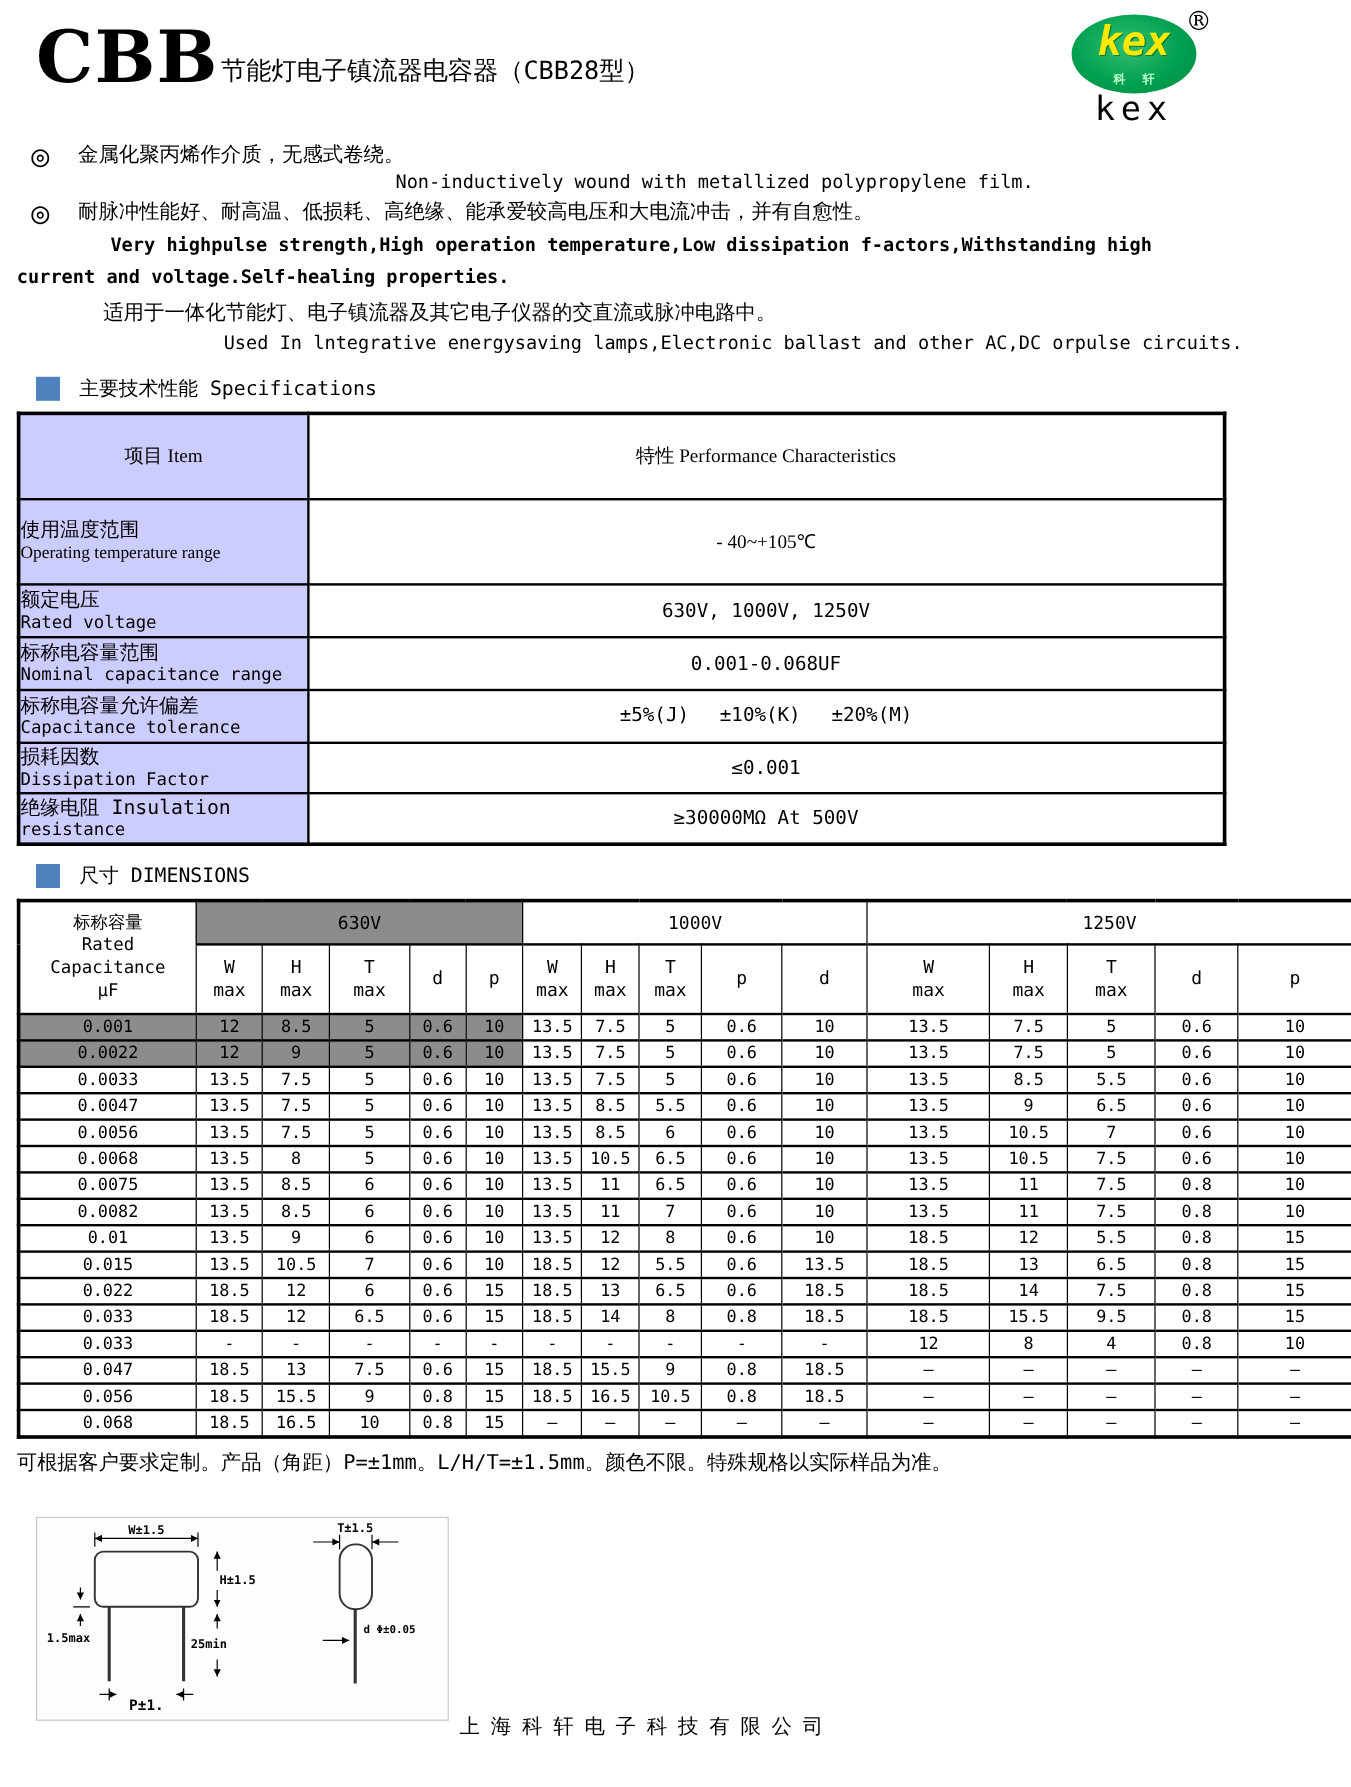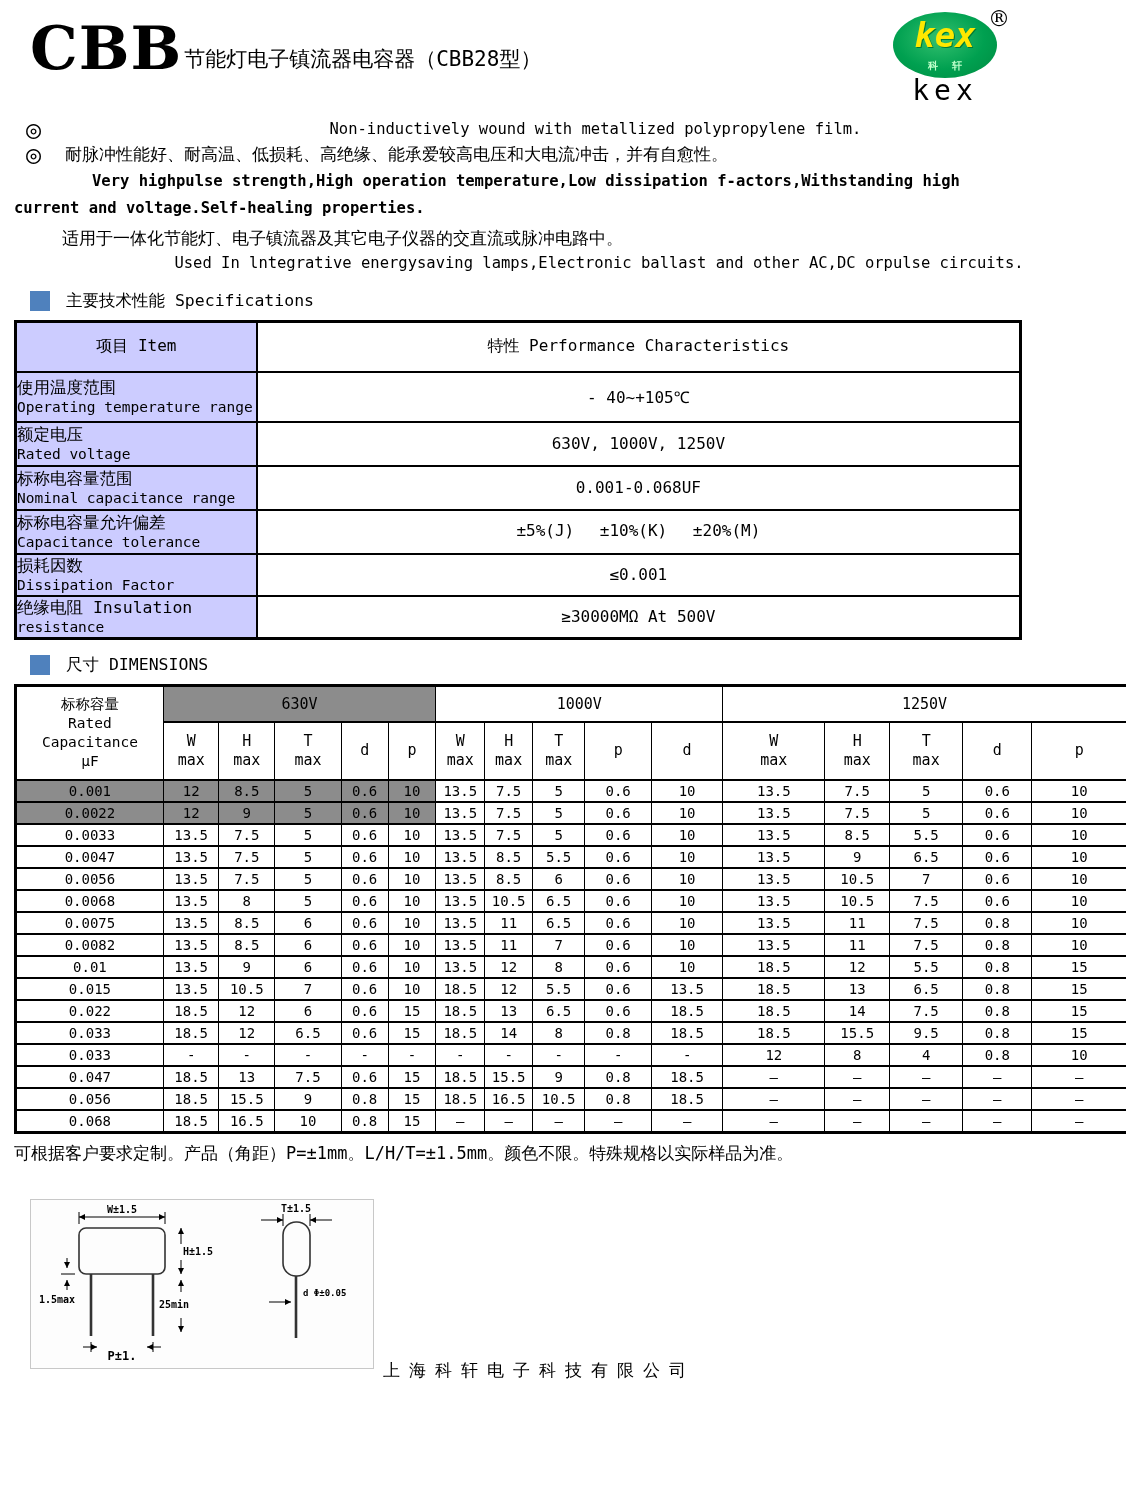--- a/index.html
+++ b/index.html
@@ -25,40 +25,40 @@
   .logo-wordmark{font-size:28px;line-height:26px;letter-spacing:5px;margin-top:0;
                  font-family:"DejaVu Sans Mono",monospace;font-weight:500;}
 
   
   .features{margin-top:10px;}
   .feature{position:relative;padding-left:65px;margin-bottom:2px;}
   .bullet{position:absolute;left:26px;top:-1px;font-size:25px;line-height:25px;}
   .cn-line{font-size:17px;line-height:23px;}
   .en-line{font-size:15.5px;line-height:23px;text-align:center;}
   .feature2-en{padding-left:14px;text-indent:78px;width:1010px;font-size:15.5px;line-height:27px;font-weight:bold;}
-  .application{margin-top:4px;}
+  .application{margin-top:4px;margin-left:24px;}
   .application .cn-line{padding-left:62px;line-height:25px;}
   .application .en-line{padding-left:72px;line-height:25px;}
 
   
   .section-marker{display:flex;align-items:center;margin:14px 0 8px 30px;}
   .marker-square{width:20px;height:20px;background:#4f81bd;margin-right:16px;}
   .marker-label{font-size:16.5px;}
 
   
   table{border-collapse:collapse;table-layout:fixed;}
   .spec-table{width:1008px;margin:6px 0 0 14px;border:3px solid #000;}
   .spec-table td,.spec-table th{border:2px solid #000;padding:0;}
   .spec-table th{font-weight:normal;font-size:16px;height:24px;}
   .th-item{background:#ccccff;}
   .spec-item{background:#ccccff;text-align:left;vertical-align:middle;padding:2px 6px;}
   .spec-item .l1{font-size:16.5px;line-height:21px;}
   .spec-item .l2{font-size:14.5px;line-height:19px;}
   .spec-val{text-align:center;font-size:16px;}
-  .spec-table tr:nth-child(1){height:50px;}
+  .spec-table tr:nth-child(1){height:71px;font-family:Liberation Serif, serif;}
   .spec-table tr:nth-child(2){height:44px;}
   .spec-table tr:nth-child(3){height:44px;}
   .spec-table tr:nth-child(4){height:44px;}
   .spec-table tr:nth-child(5){height:40px;}
   .spec-table tr:nth-child(6){height:38px;}
 
   
   .dim-table{width:1115px;margin:6px 0 0 14px;border:3px solid #000;font-size:14px;}
   .dim-table td,.dim-table th{border-left:1px solid #000;border-right:1px solid #000;
       border-top:2px solid #000;border-bottom:2px solid #000;padding:0;text-align:center;
@@ -70,21 +70,21 @@
   .dim-row td{height:20px;font-size:14px;}
   .cell-gray{background:#8c8c8c;}
 
   .note{margin:8px 0 0 14px;font-size:17px;}
 
   
   .diagram-box{margin:34px 0 0 30px;width:342px;height:168px;border:1px solid #c8c8c8;
                background:#fdfdfd;}
 
   
-  .footer{position:absolute;top:1359px;left:0;width:1078px;text-align:center;
+  .footer{position:absolute;top:1427px;left:0;width:1078px;text-align:center;
           font-size:17px;letter-spacing:9px;}
 </style>
 </head>
 <body>
 
 <div class="header">
   <div class="title-row">
     <div class="product-code">CBB</div>
     <div class="subtitle">节能灯电子镇流器电容器（CBB28型）</div>
   </div>
@@ -94,20 +94,21 @@
       <div class="logo-cn">科轩</div>
     </div>
     <div class="logo-reg">®</div>
     <div class="logo-wordmark">kex</div>
   </div>
 </div>
 
 <div class="features">
   <div class="feature">
     <span class="bullet">◎</span>
+    <div class="cn-line">金属化聚丙烯作介质，无感式卷绕。</div>
     <div class="en-line">Non-inductively wound with metallized polypropylene film.</div>
   </div>
   <div class="feature">
     <span class="bullet">◎</span>
     <div class="cn-line">耐脉冲性能好、耐高温、低损耗、高绝缘、能承爱较高电压和大电流冲击，并有自愈性。</div>
   </div>
   <div class="feature2-en">Very highpulse strength,High operation temperature,Low dissipation f-actors,Withstanding high current and voltage.Self-healing properties.</div>
   <div class="application">
     <div class="cn-line">适用于一体化节能灯、电子镇流器及其它电子仪器的交直流或脉冲电路中。</div>
     <div class="en-line">Used In lntegrative energysaving lamps,Electronic ballast and other AC,DC orpulse circuits.</div>

